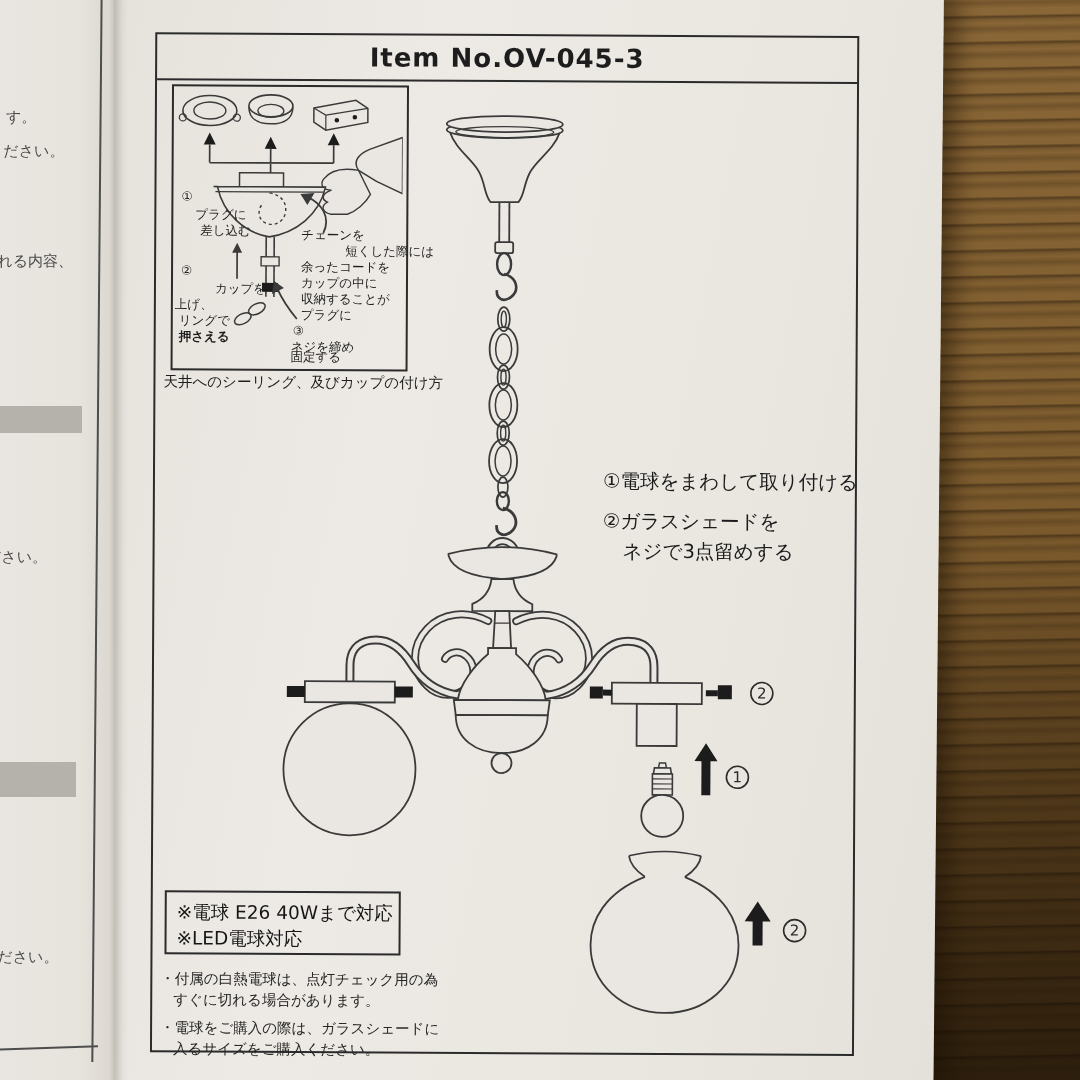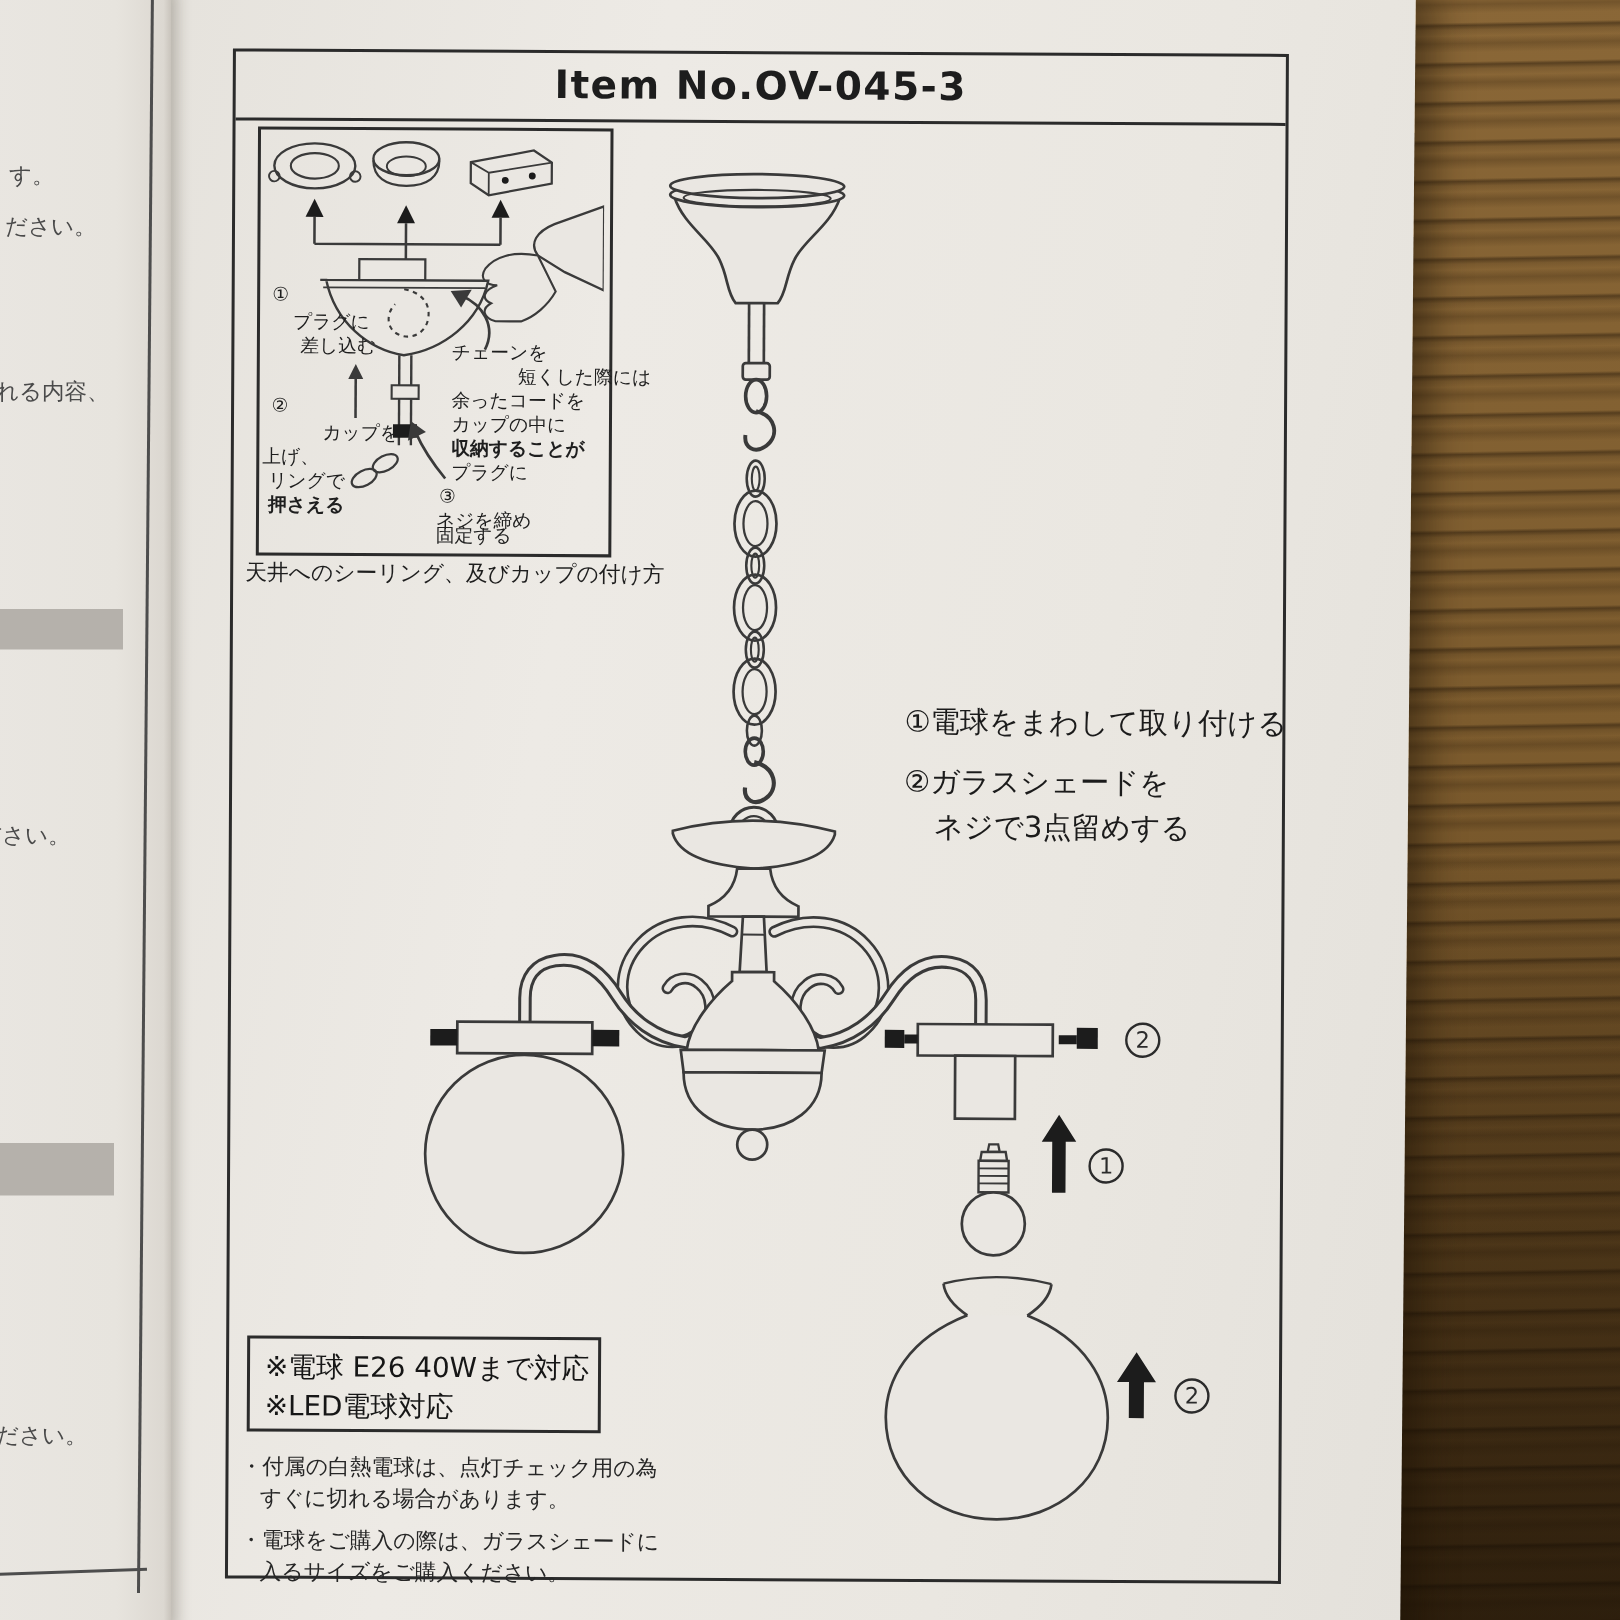--- a/index.html
+++ b/index.html
@@ -239,21 +239,21 @@
         <div class="ins-label" style="left:6px;top:136px;margin-left:21px;">差し込む</div>
         <div class="ins-label" style="left:8px;top:176px;">②</div>
         <div class="ins-label" style="left:6px;top:194px;margin-left:36px;">カップを</div>
         <div class="ins-label" style="left:2px;top:210px;">上げ、</div>
         <div class="ins-label" style="left:6px;top:226px;">リングで</div>
         <div class="ins-label" style="left:6px;top:242px;font-weight:bold;">押さえる</div>
         <div class="ins-label" style="left:128px;top:140px;">チェーンを</div>
         <div class="ins-label" style="left:128px;top:156px;margin-left:44px;">短くした際には</div>
         <div class="ins-label" style="left:128px;top:172px;">余ったコードを</div>
         <div class="ins-label" style="left:128px;top:188px;">カップの中に</div>
-        <div class="ins-label" style="left:128px;top:204px;font-weight:bold;">収納することが</div>
+        <div class="ins-label" style="left:128px;top:204px;">収納することが</div>
         <div class="ins-label" style="left:128px;top:220px;">プラグに</div>
         <div class="ins-label" style="left:120px;top:236px;">③</div>
         <div class="ins-label" style="left:118px;top:252px;">ネジを締め</div>
         <div class="ins-label" style="left:118px;top:262px;">固定する</div>
       </div>
       <div class="inset-caption">天井へのシーリング、及びカップの付け方</div>
 
       <div class="assembly-text">
         <div>①電球をまわして取り付ける</div>
         <div style="margin-top:10px;">②ガラスシェードを</div>

